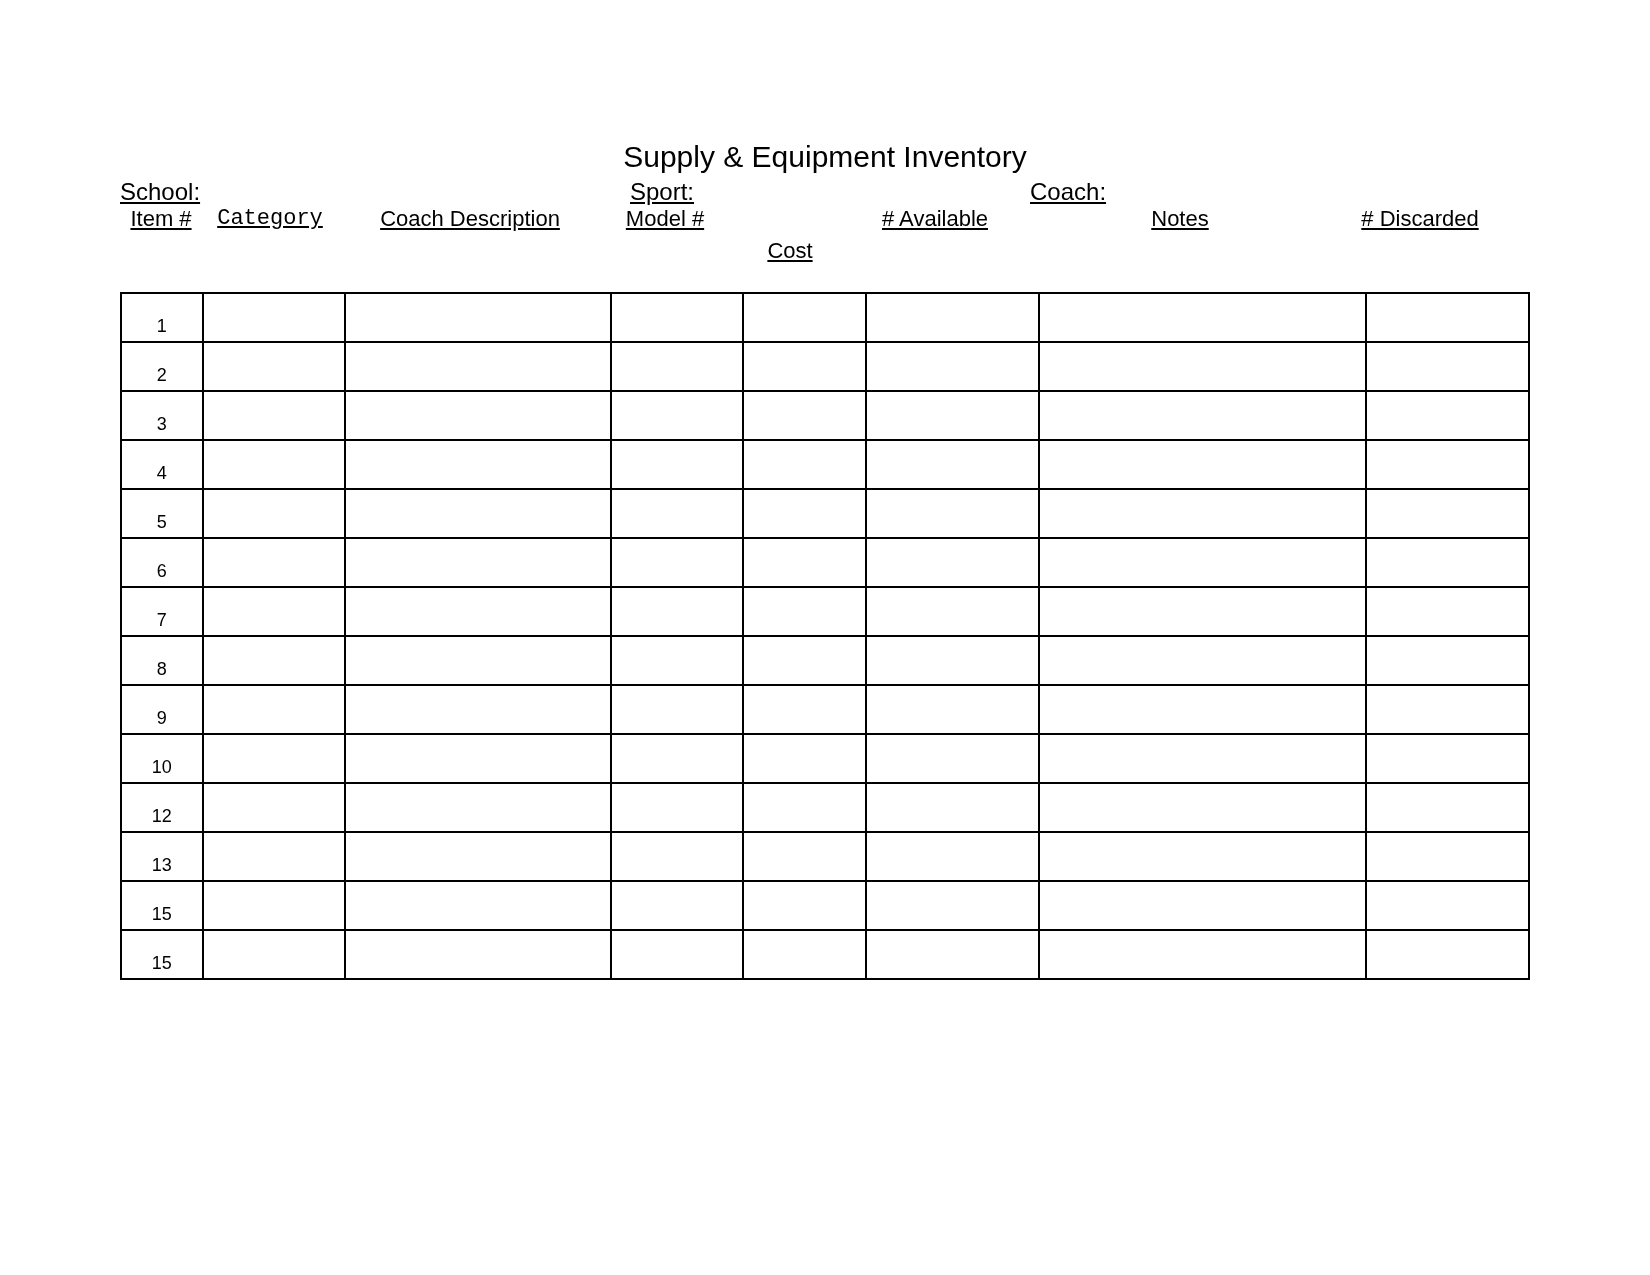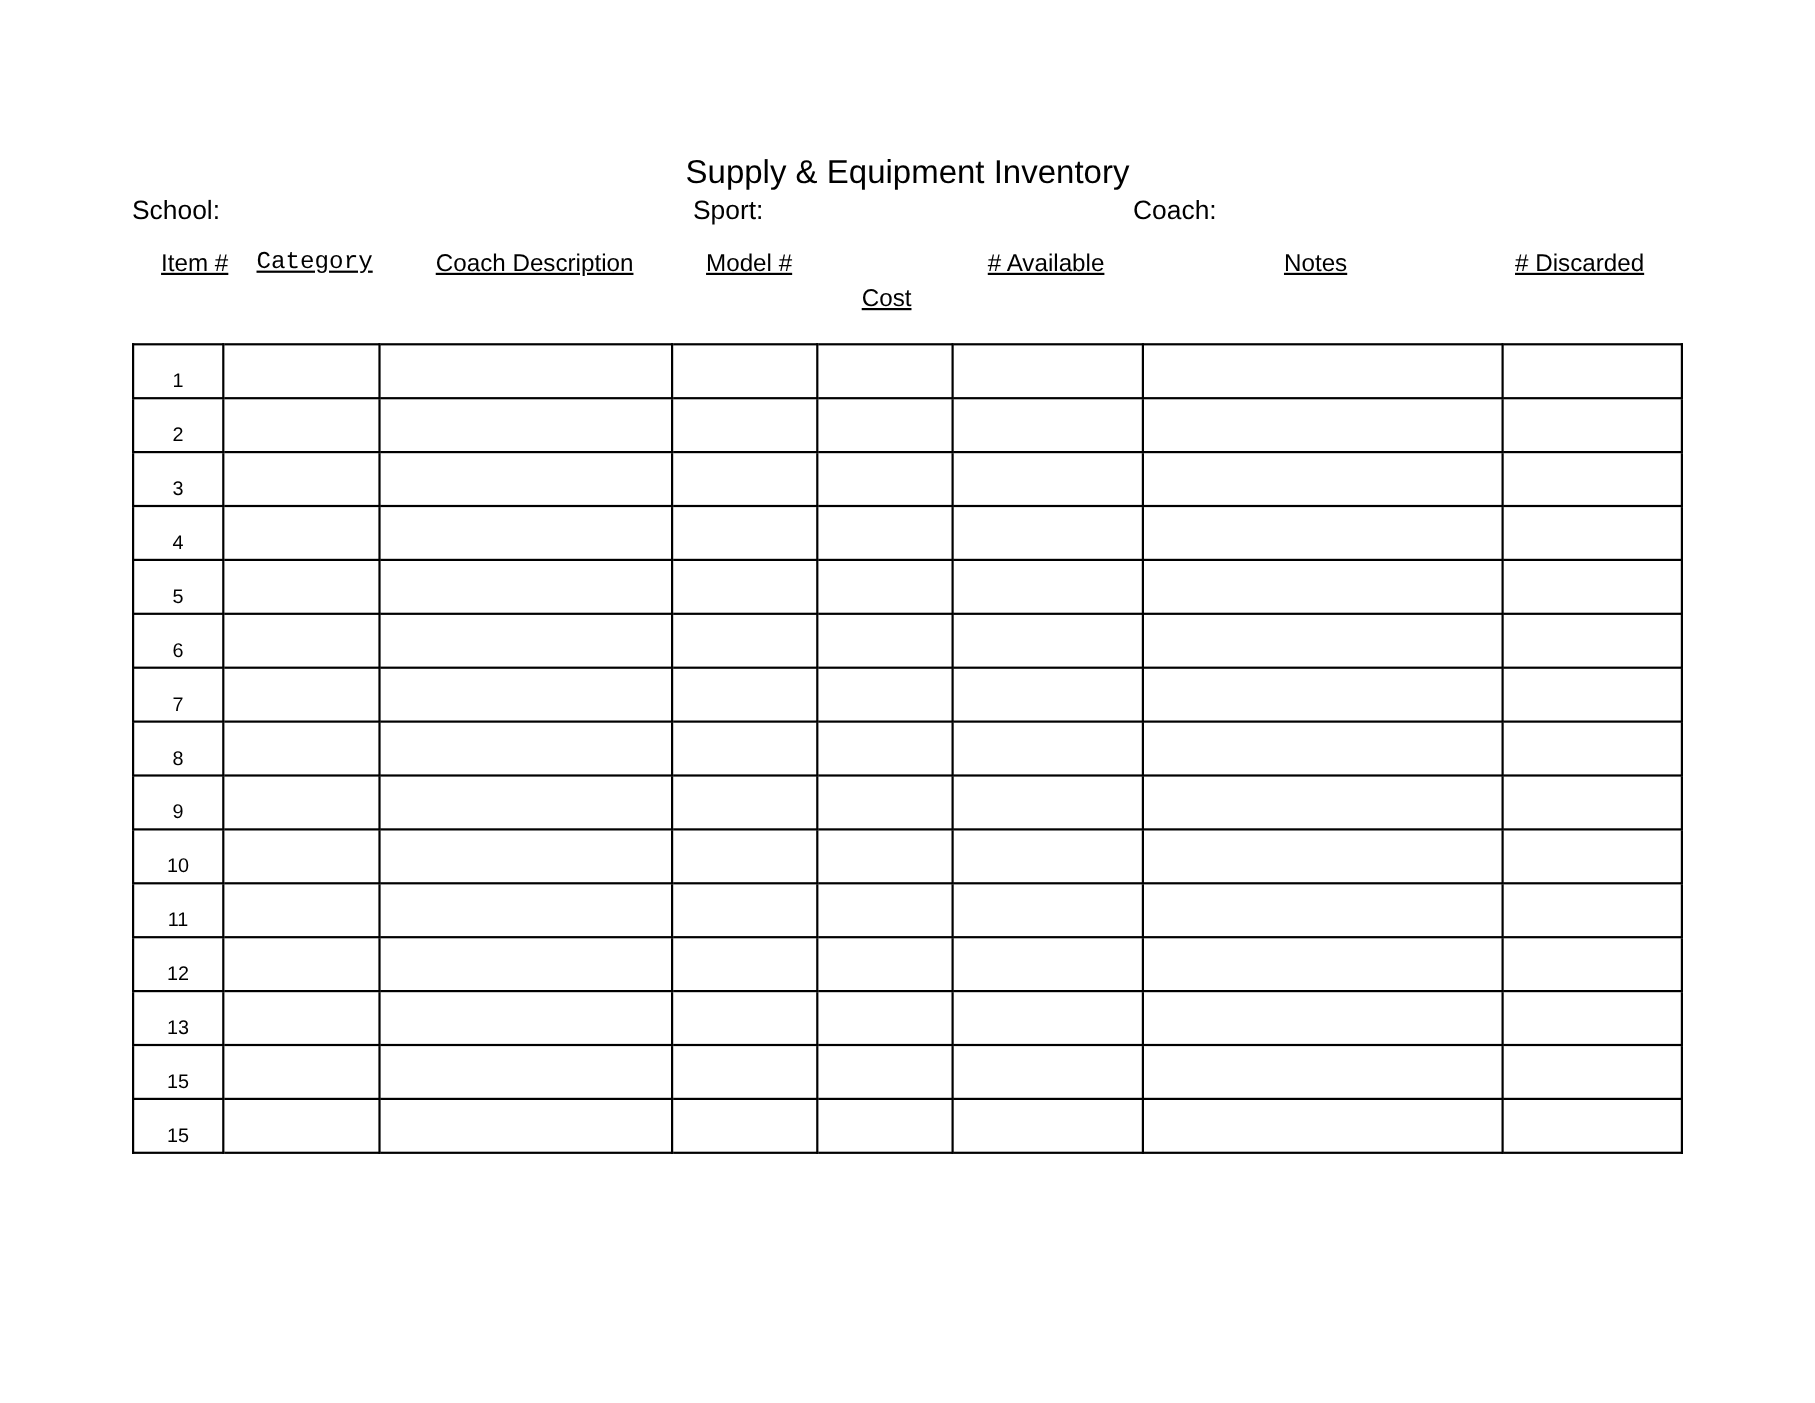--- a/index.html
+++ b/index.html
@@ -18,33 +18,33 @@
       padding: 140px 120px 0 120px;
     }
     .title {
       text-align: center;
       font-size: 30px;
       margin-bottom: 4px;
     }
     .meta-row {
       display: flex;
       font-size: 24px;
-      margin-bottom: 20px;
+      text-decoration: underline;
     }
     .meta-school { flex: 0 0 510px; }
     .meta-sport  { flex: 0 0 400px; }
     .meta-coach  { flex: 1; }
     .headers {
       display: flex;
       font-size: 22px;
       text-decoration: underline;
       margin-bottom: 28px;
     }
     .headers > div { text-align: center; }
-    .col-item    { width: 80px;  text-align: left; padding-left: 2px; margin-left: 16px; }
+    .col-item    { width: 80px;  text-align: left; padding-left: 2px; }
     .col-cat     { width: 140px; text-align: right; font-family: Liberation Mono, monospace; }
     .col-desc    { width: 260px; }
     .col-model   { width: 130px; }
     .col-cost    { width: 120px; margin-top: 32px; }
     .col-avail   { width: 170px; }
     .col-notes   { width: 320px; }
     .col-disc    { width: 160px; }
     table.grid {
       border-collapse: collapse;
       width: 100%;
@@ -199,30 +199,20 @@
           <td class="num">10</td>
           <td></td>
           <td></td>
           <td></td>
           <td></td>
           <td></td>
           <td></td>
           <td></td>
         </tr>
         <tr>
-          <td class="num">11</td>
-          <td></td>
-          <td></td>
-          <td></td>
-          <td></td>
-          <td></td>
-          <td></td>
-          <td></td>
-        </tr>
-        <tr>
           <td class="num">12</td>
           <td></td>
           <td></td>
           <td></td>
           <td></td>
           <td></td>
           <td></td>
           <td></td>
         </tr>
         <tr>

